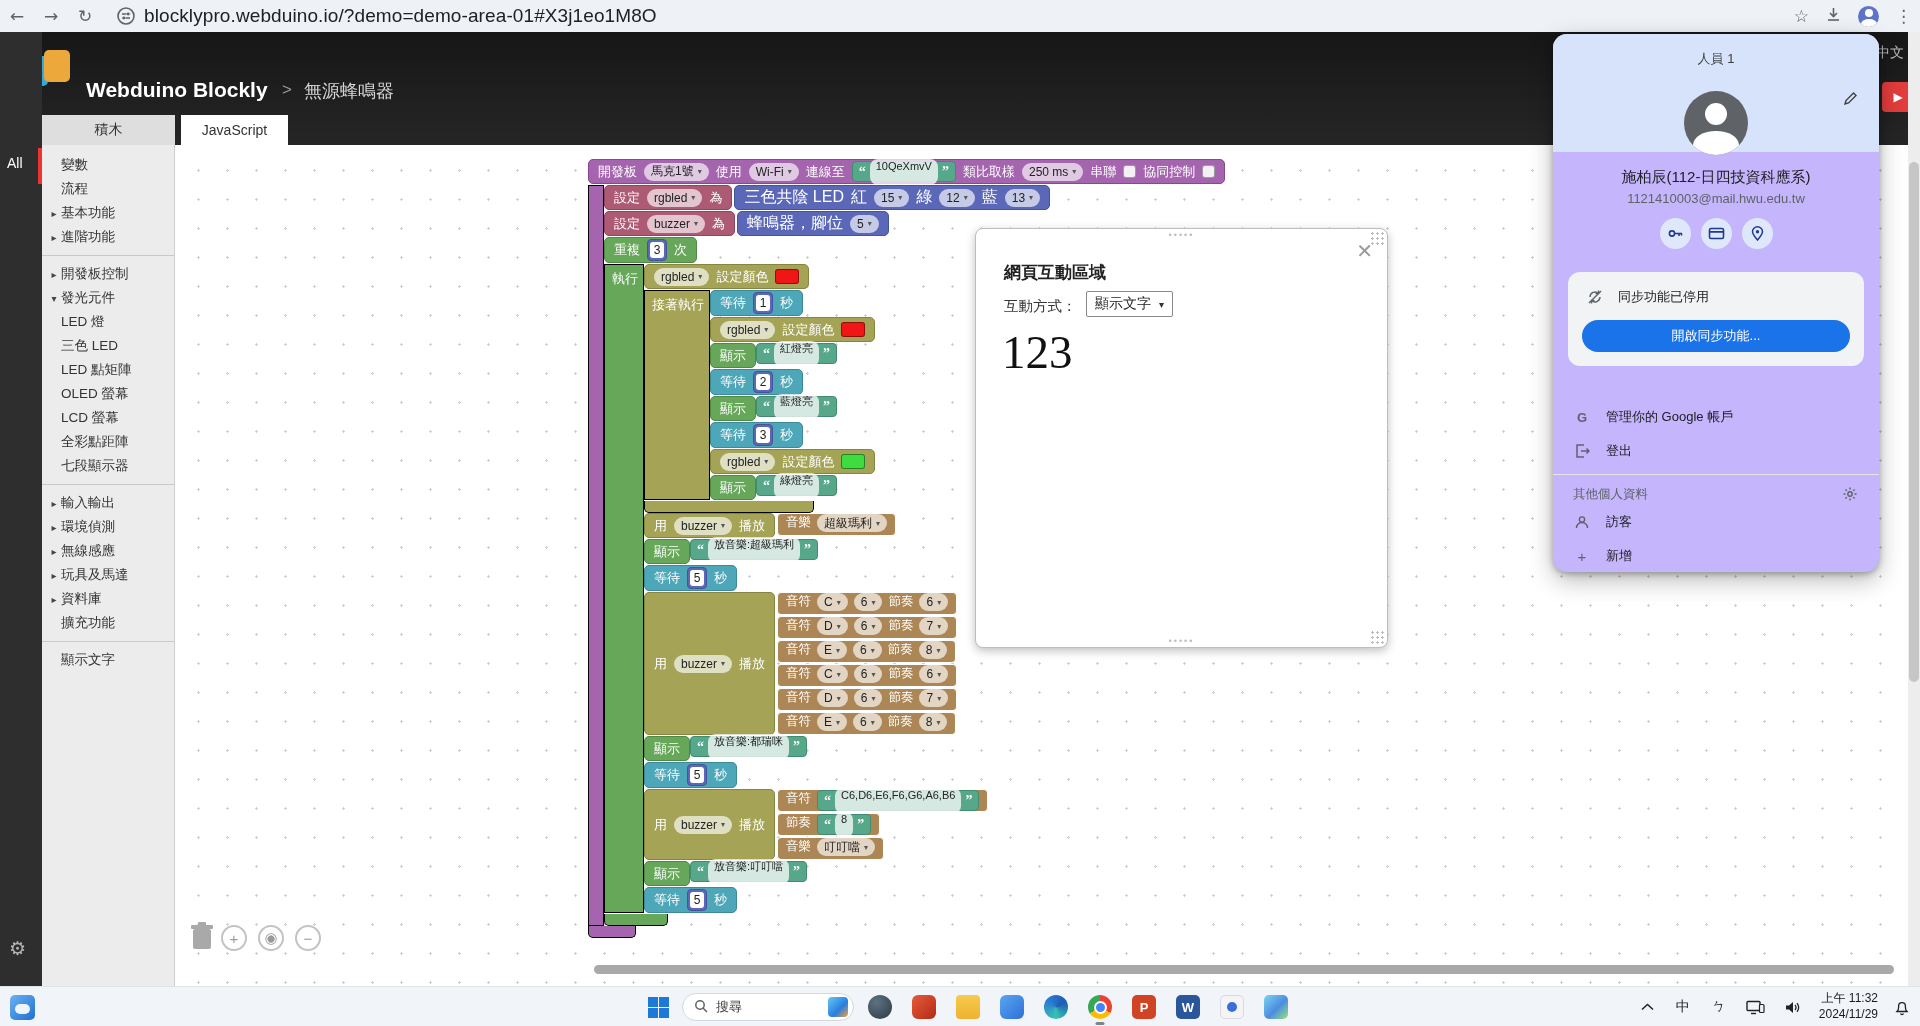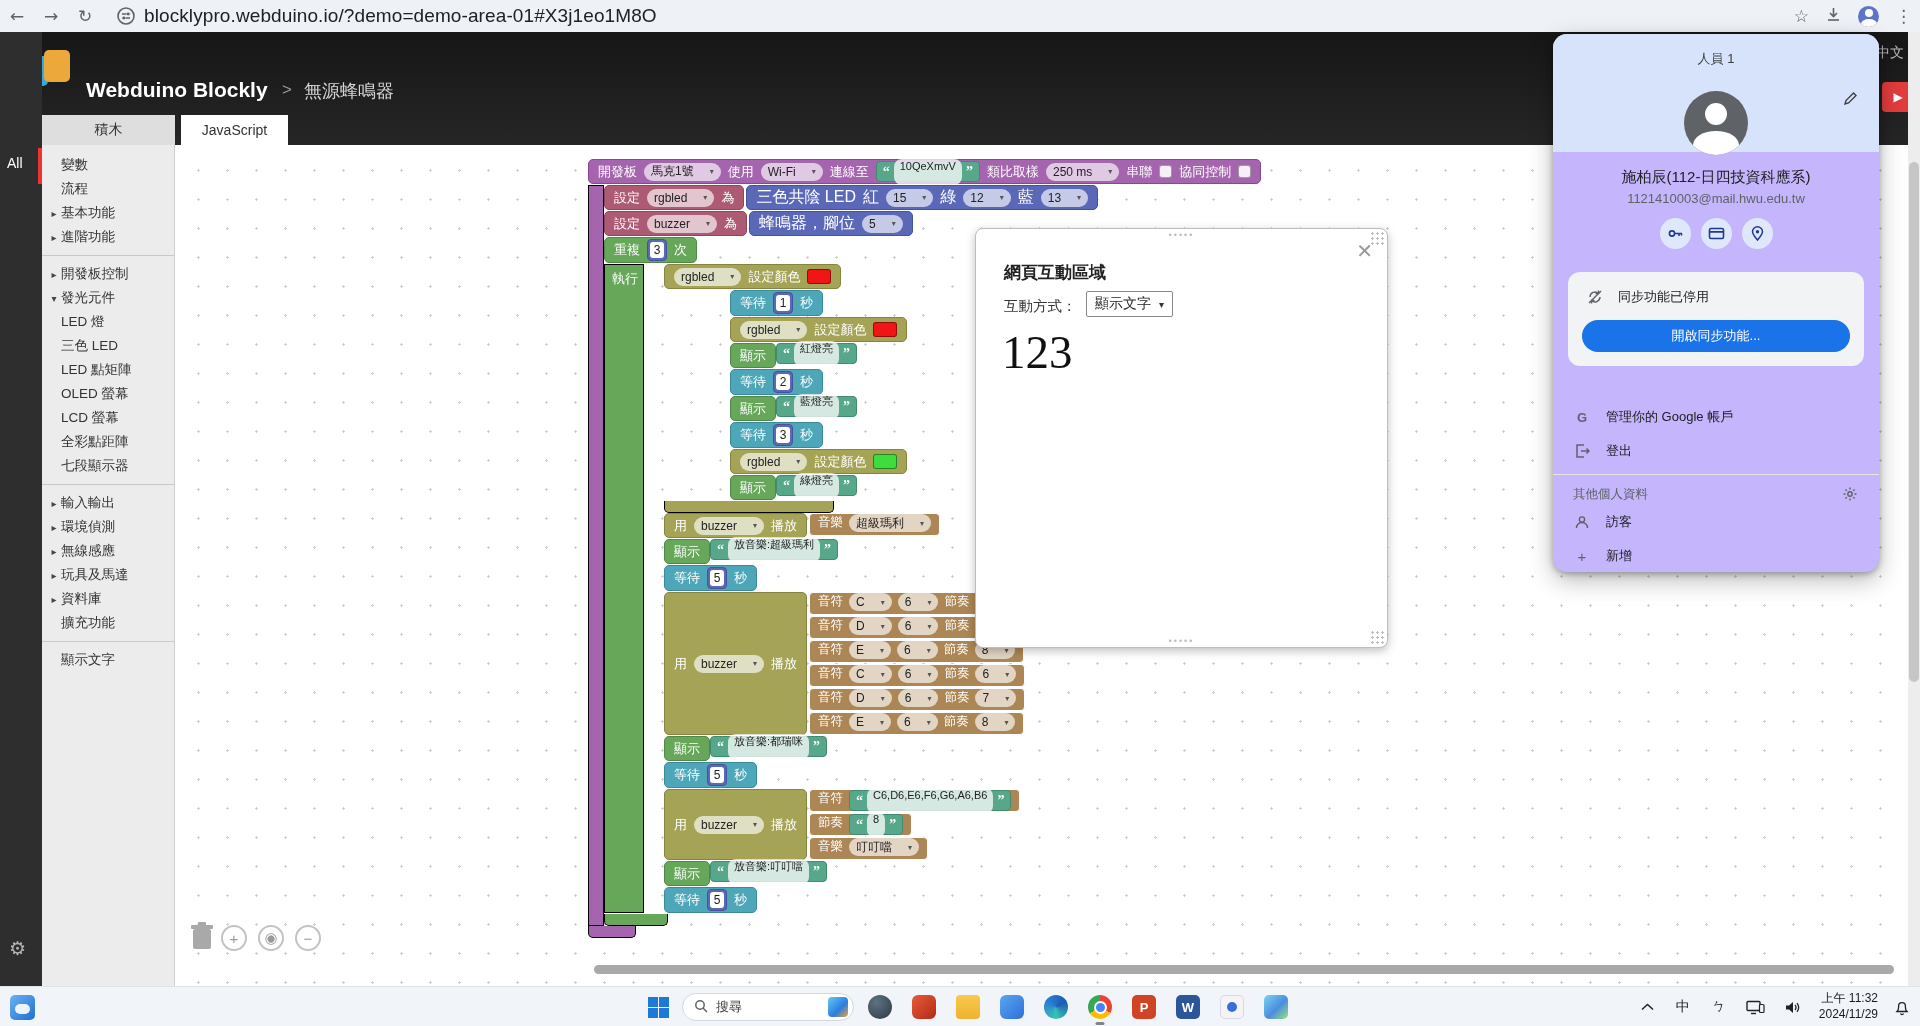--- a/index.html
+++ b/index.html
@@ -64,21 +64,21 @@
   .brow{display:inline-flex;align-items:center;gap:7px;min-height:25px;padding:1px 9px;border:1px solid;border-radius:5px;color:#fff;font-size:13px;white-space:nowrap;cursor:grab;}
   .bsub{display:inline-flex;align-items:center;gap:7px;min-height:25px;padding:1px 9px;border:1px solid;border-radius:5px;margin-left:2px;color:#fff;white-space:nowrap;}
   .purple{background:#a565ae;border-color:#86498f;}
   .rose{background:#ad5a74;border-color:#8e465e;justify-content:flex-end;}
   .indigo{background:#5b68b8;border-color:#475398;}
   .green{background:#67a75a;border-color:#518747;}
   .olive{background:#a4a356;border-color:#858440;}
   .teal{background:#4da7b9;border-color:#3b8a9a;}
   .tan{background:#ac8655;border-color:#8c6b41;}
   .blb{color:#fff;}
-  .bdd{background:rgba(255,255,255,.65);color:#222;border-radius:9px;padding:0 7px;height:18px;display:inline-flex;align-items:center;gap:16px;font-size:12px;cursor:pointer;}
+  .bdd{background:rgba(255,255,255,.65);color:#222;border-radius:9px;padding:0 7px;height:18px;display:inline-flex;align-items:center;gap:4px;font-size:12px;cursor:pointer;}
   .bdd-a{font-size:8px;color:#555;}
   .bnum{background:#5b68b8;border:1px solid #475398;border-radius:4px;padding:2px;display:inline-flex;cursor:pointer;}
   .bnum-f{background:#fff;border-radius:3px;min-width:14px;height:16px;line-height:16px;text-align:center;color:#222;font-size:12px;padding:0 3px;}
   .bstr{background:#57a78a;border:1px solid #438b6f;border-radius:4px;height:21px;display:inline-flex;align-items:center;gap:4px;padding:0 6px;color:#fff;cursor:pointer;}
   .bq{font-family:"Liberation Serif","DejaVu Serif",serif;font-weight:bold;font-size:14px;}
   .bstr-f{background:rgba(255,255,255,.75);color:#222;border-radius:8px;padding:0 6px;height:26px;line-height:15px;font-size:11px;}
   .bsw{width:24px;height:15px;border-radius:3px;border:1px solid rgba(0,0,0,.4);display:inline-block;cursor:pointer;}
   .bcb{width:13px;height:13px;background:#f5eff6;border-radius:3px;border:1px solid rgba(0,0,0,.35);display:inline-block;cursor:pointer;}
   .bstack{display:inline-flex;flex-direction:column;gap:1px;margin-left:2px;align-items:flex-start;}
   .stkrow{display:inline-flex;align-items:flex-start;gap:6px;height:23px;padding:0 8px;border:1px solid;border-radius:4px;color:#fff;font-size:12.5px;white-space:nowrap;cursor:grab;}
@@ -375,36 +375,39 @@
             <div>
               <div class="browwrap">
                 <div class="brow green">
                   <span class="blb">重複</span>
                   <span class="bnum">
                     <span class="bnum-f">3</span>
                   </span>
                   <span class="blb">次</span>
                 </div>
               </div>
-              <div class="cbody" style="padding-left: 60px;">
+              <div class="cbody" style="padding-left: 40px;">
                 <div class="rail green" style="width: 40px;">
                   <span class="rail-label">執行</span>
                 </div>
                 <div>
                   <div class="browwrap">
                     <div class="brow olive">
                       <span class="bdd">
                         <span>rgbled</span>
                         <span class="bdd-a">▾</span>
                       </span>
                       <span class="blb">設定顏色</span>
                       <span class="bsw" style="background: rgb(240, 22, 22);"></span>
                     </div>
                   </div>
                   <div class="cbody" style="padding-left: 66px;">
+                    <div class="rail olive" style="width: 66px;">
+                      <span class="rail-label">接著執行</span>
+                    </div>
                     <div class="browwrap">
                       <div class="brow teal">
                         <span class="blb">等待</span>
                         <span class="bnum">
                           <span class="bnum-f">1</span>
                         </span>
                         <span class="blb">秒</span>
                       </div>
                     </div>
                     <div class="browwrap">

